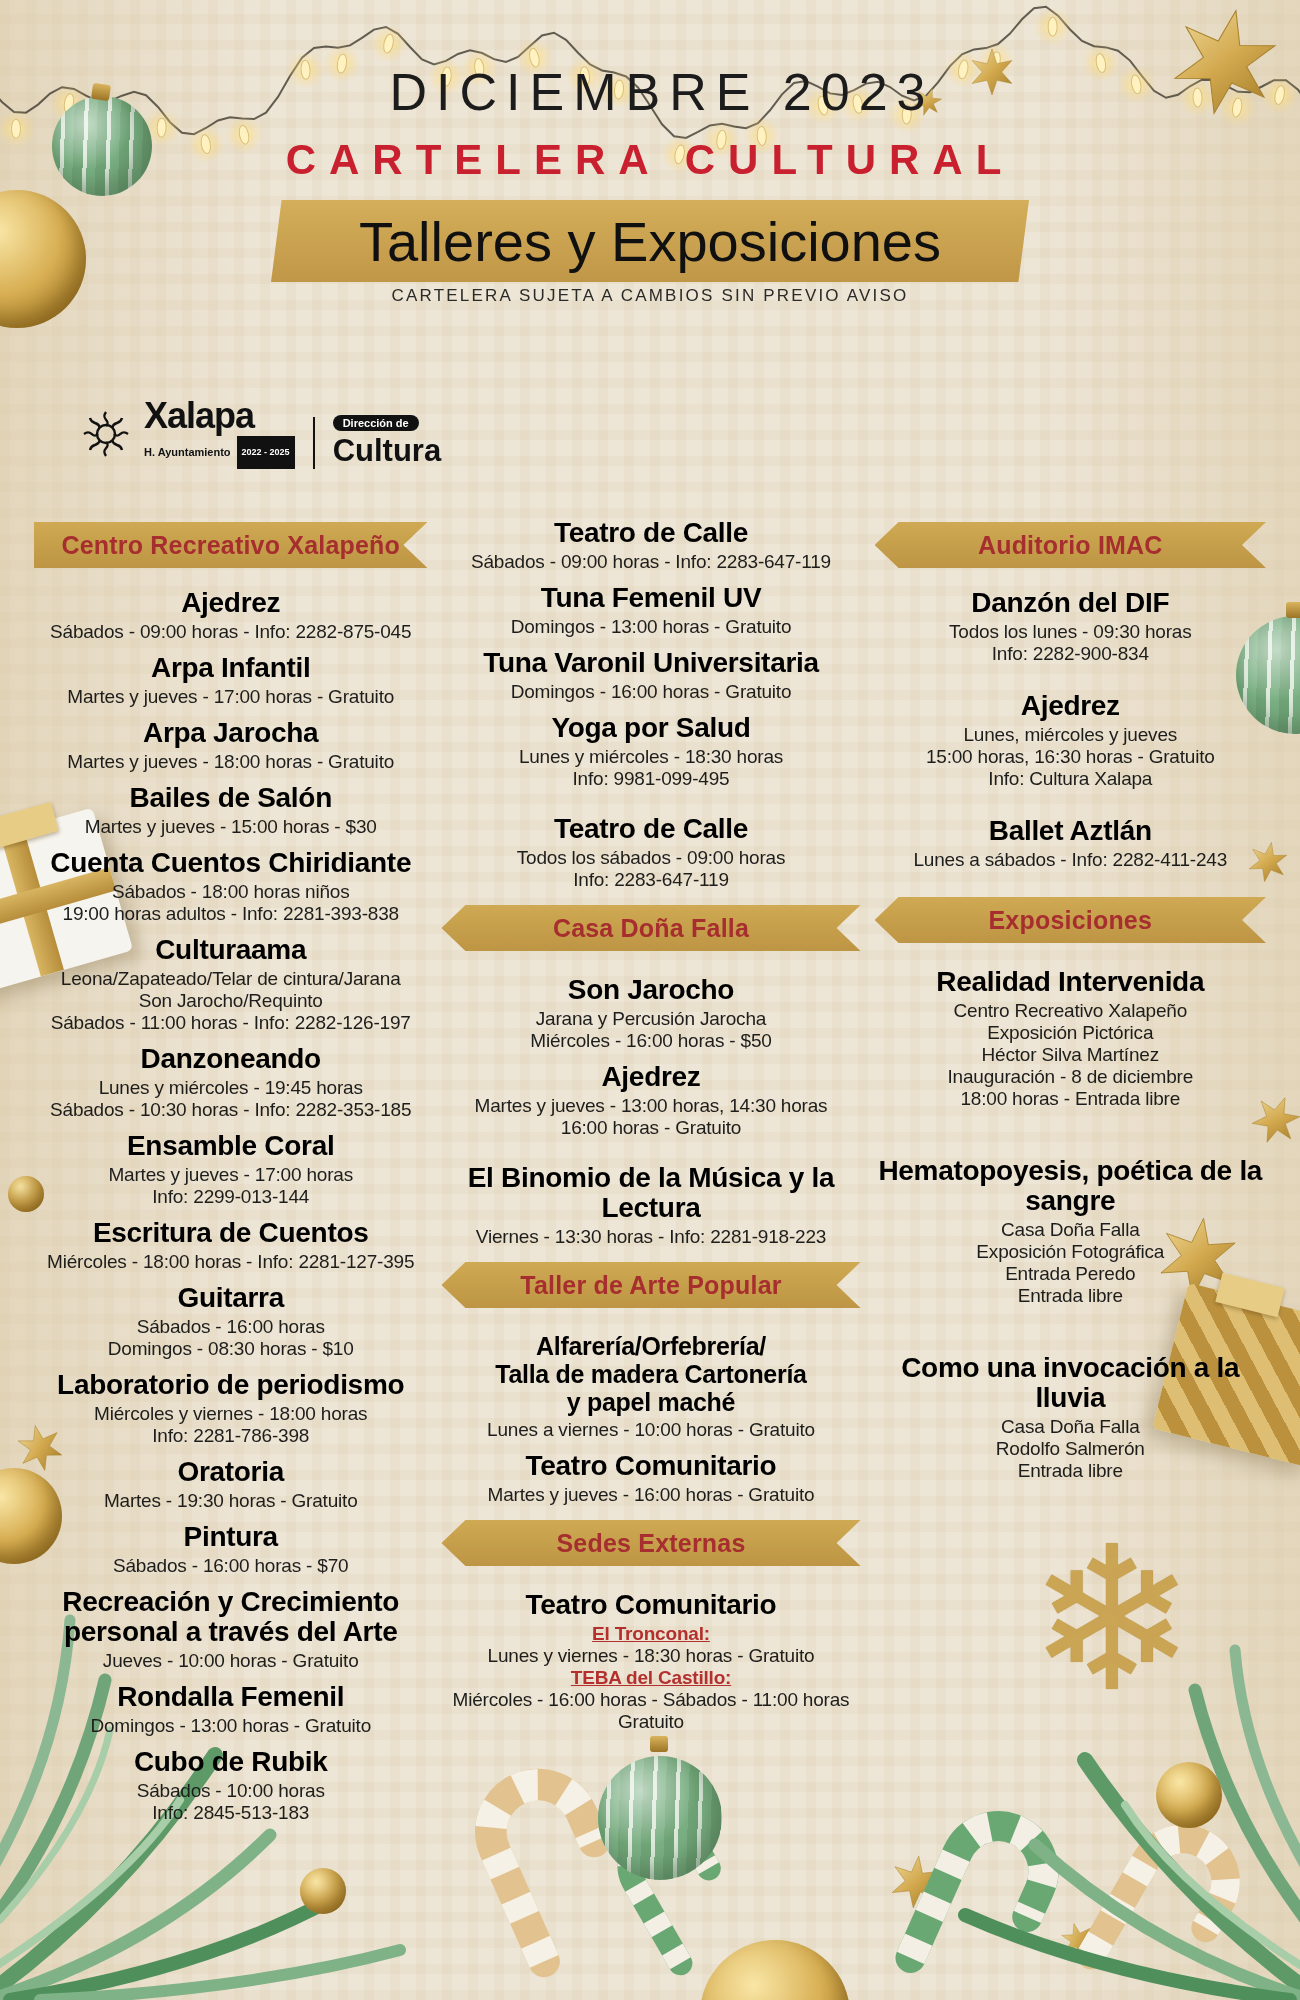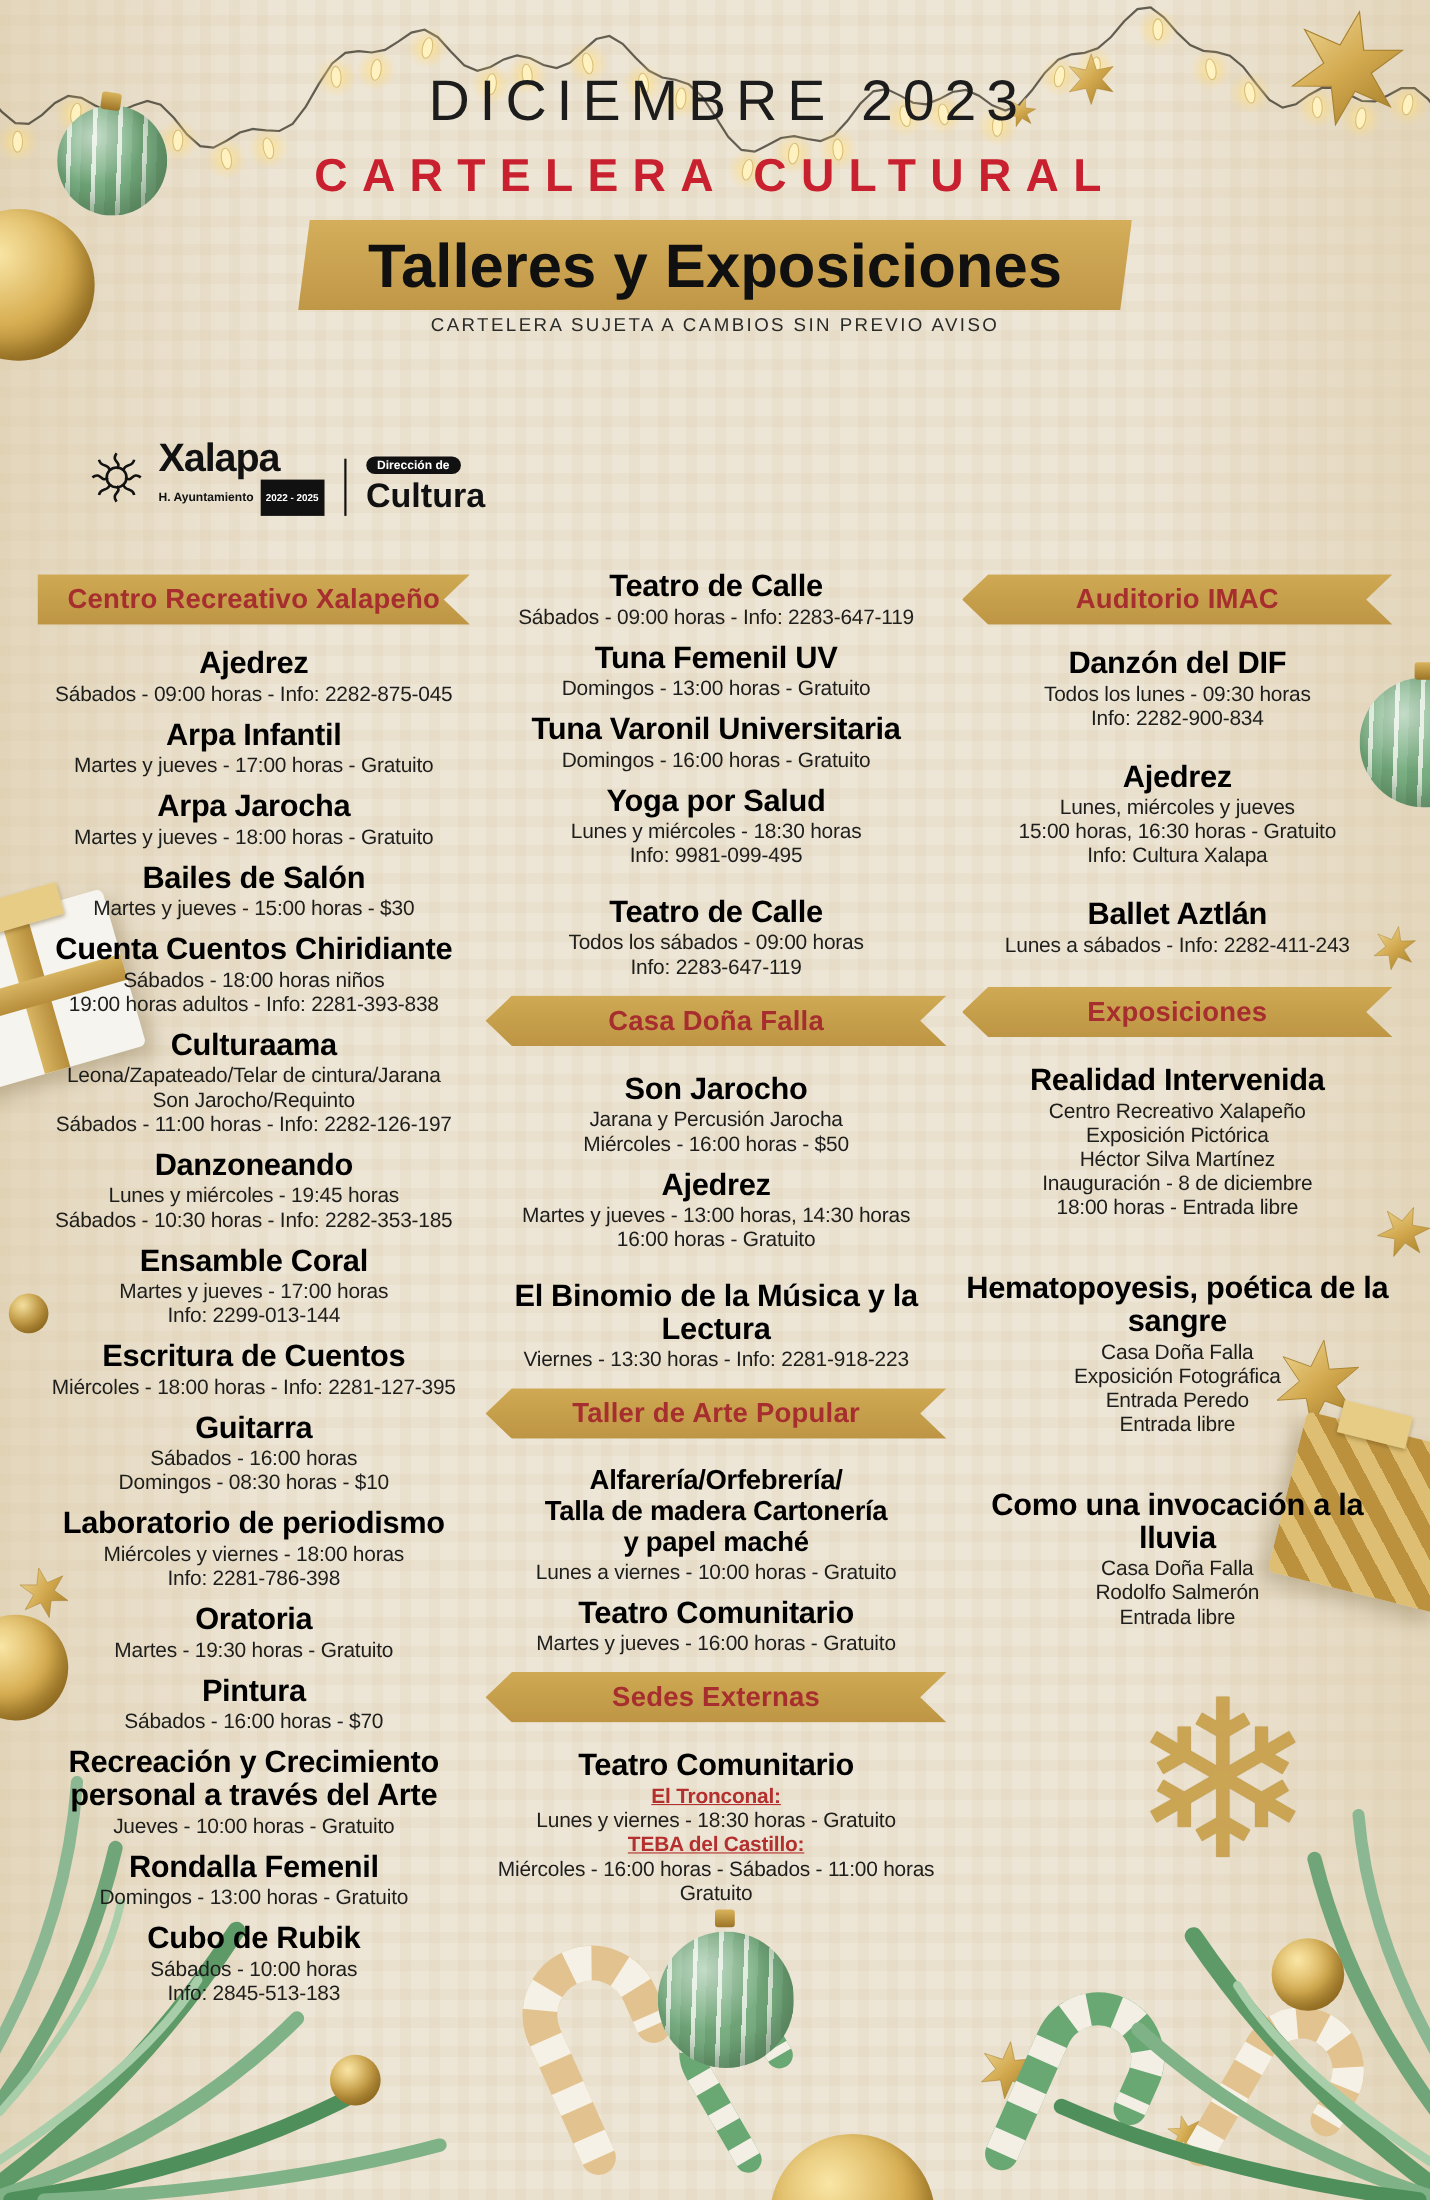--- a/index.html
+++ b/index.html
@@ -31,21 +31,21 @@
   .main-title{
     margin-top:14px;font-size:42px;font-weight:800;letter-spacing:13px;color:#C8202E;
   }
   .gold-banner{
     margin:16px auto 0 auto;width:758px;height:82px;position:relative;
     background:linear-gradient(180deg,#D4AE5B,#C09747);
     clip-path:polygon(1.4% 0,100% 0,98.6% 100%,0 100%);
     display:flex;align-items:center;justify-content:center;
   }
   .gold-banner .big{
-    font-size:56px;font-weight:700;color:#101010;letter-spacing:0px;
+    font-size:56px;font-weight:400;color:#101010;letter-spacing:0px;
   }
   .disclaimer{margin-top:4px;font-size:17px;letter-spacing:2.2px;color:#2a2a28;}
 
   
   .logo-row{position:absolute;top:398px;left:78px;display:flex;align-items:flex-end;gap:18px;z-index:3;}
   .logo-mark{display:flex;align-items:center;gap:10px;}
   .xalapa-text{line-height:1;}
   .xalapa-text .city{font-size:36px;font-weight:800;color:#111;letter-spacing:-1px;}
   .xalapa-sub{display:flex;align-items:center;gap:6px;margin-top:2px;}
   .xalapa-sub .ayto{font-size:11px;font-weight:700;color:#111;}

